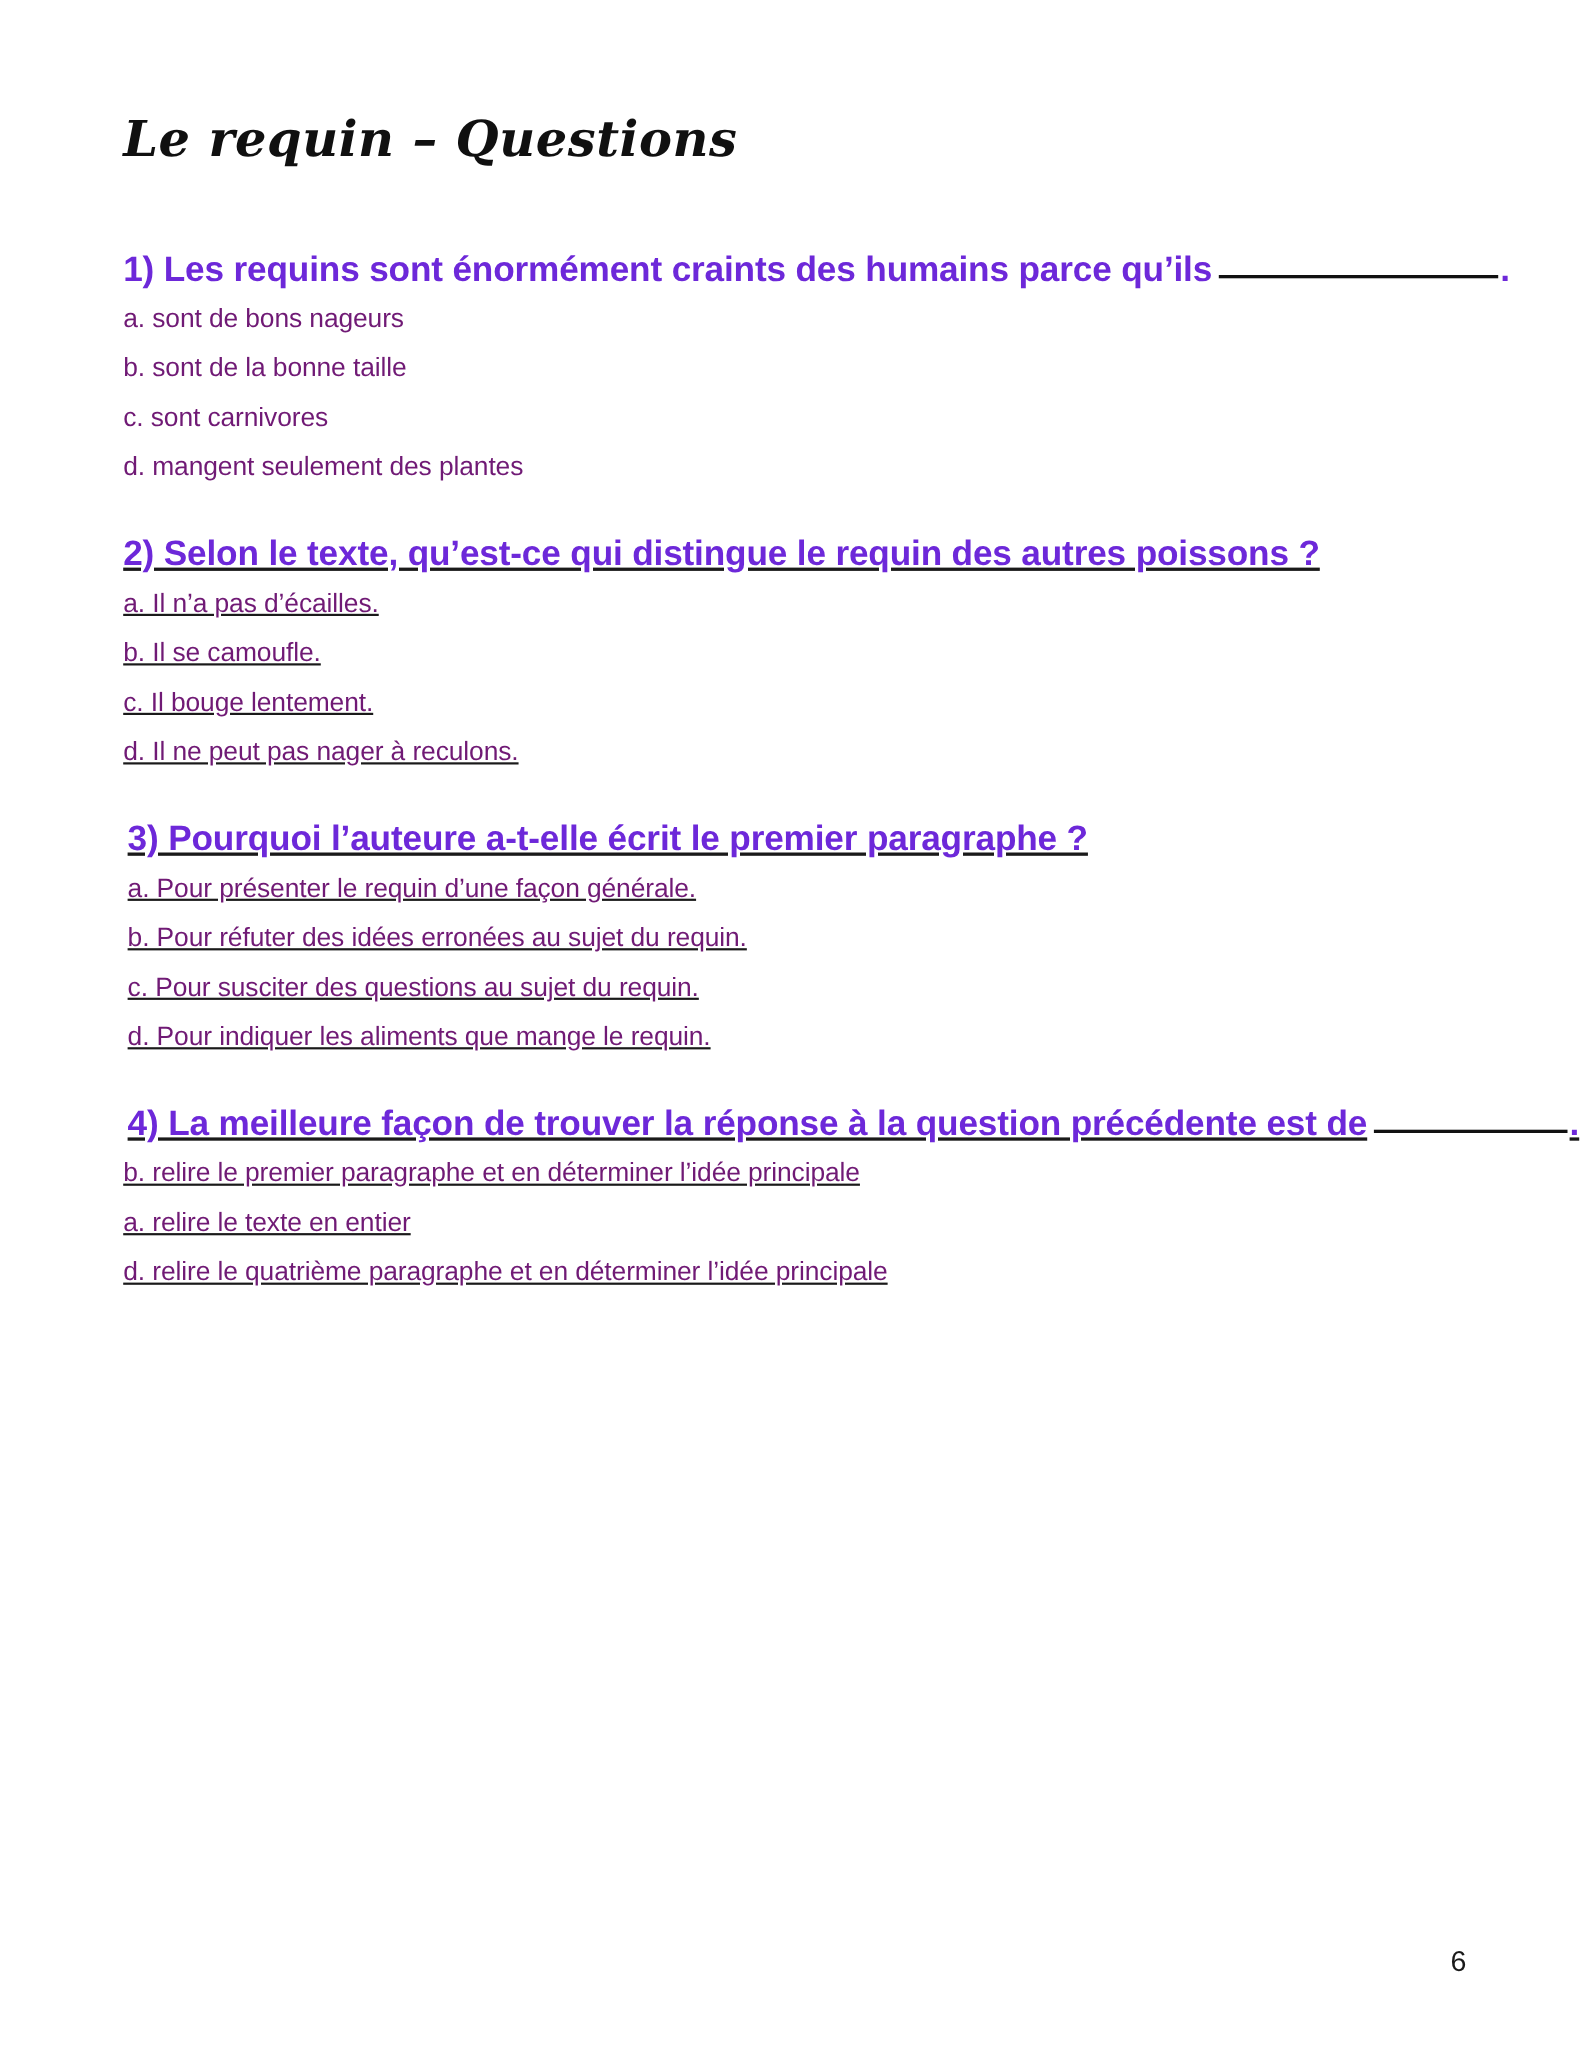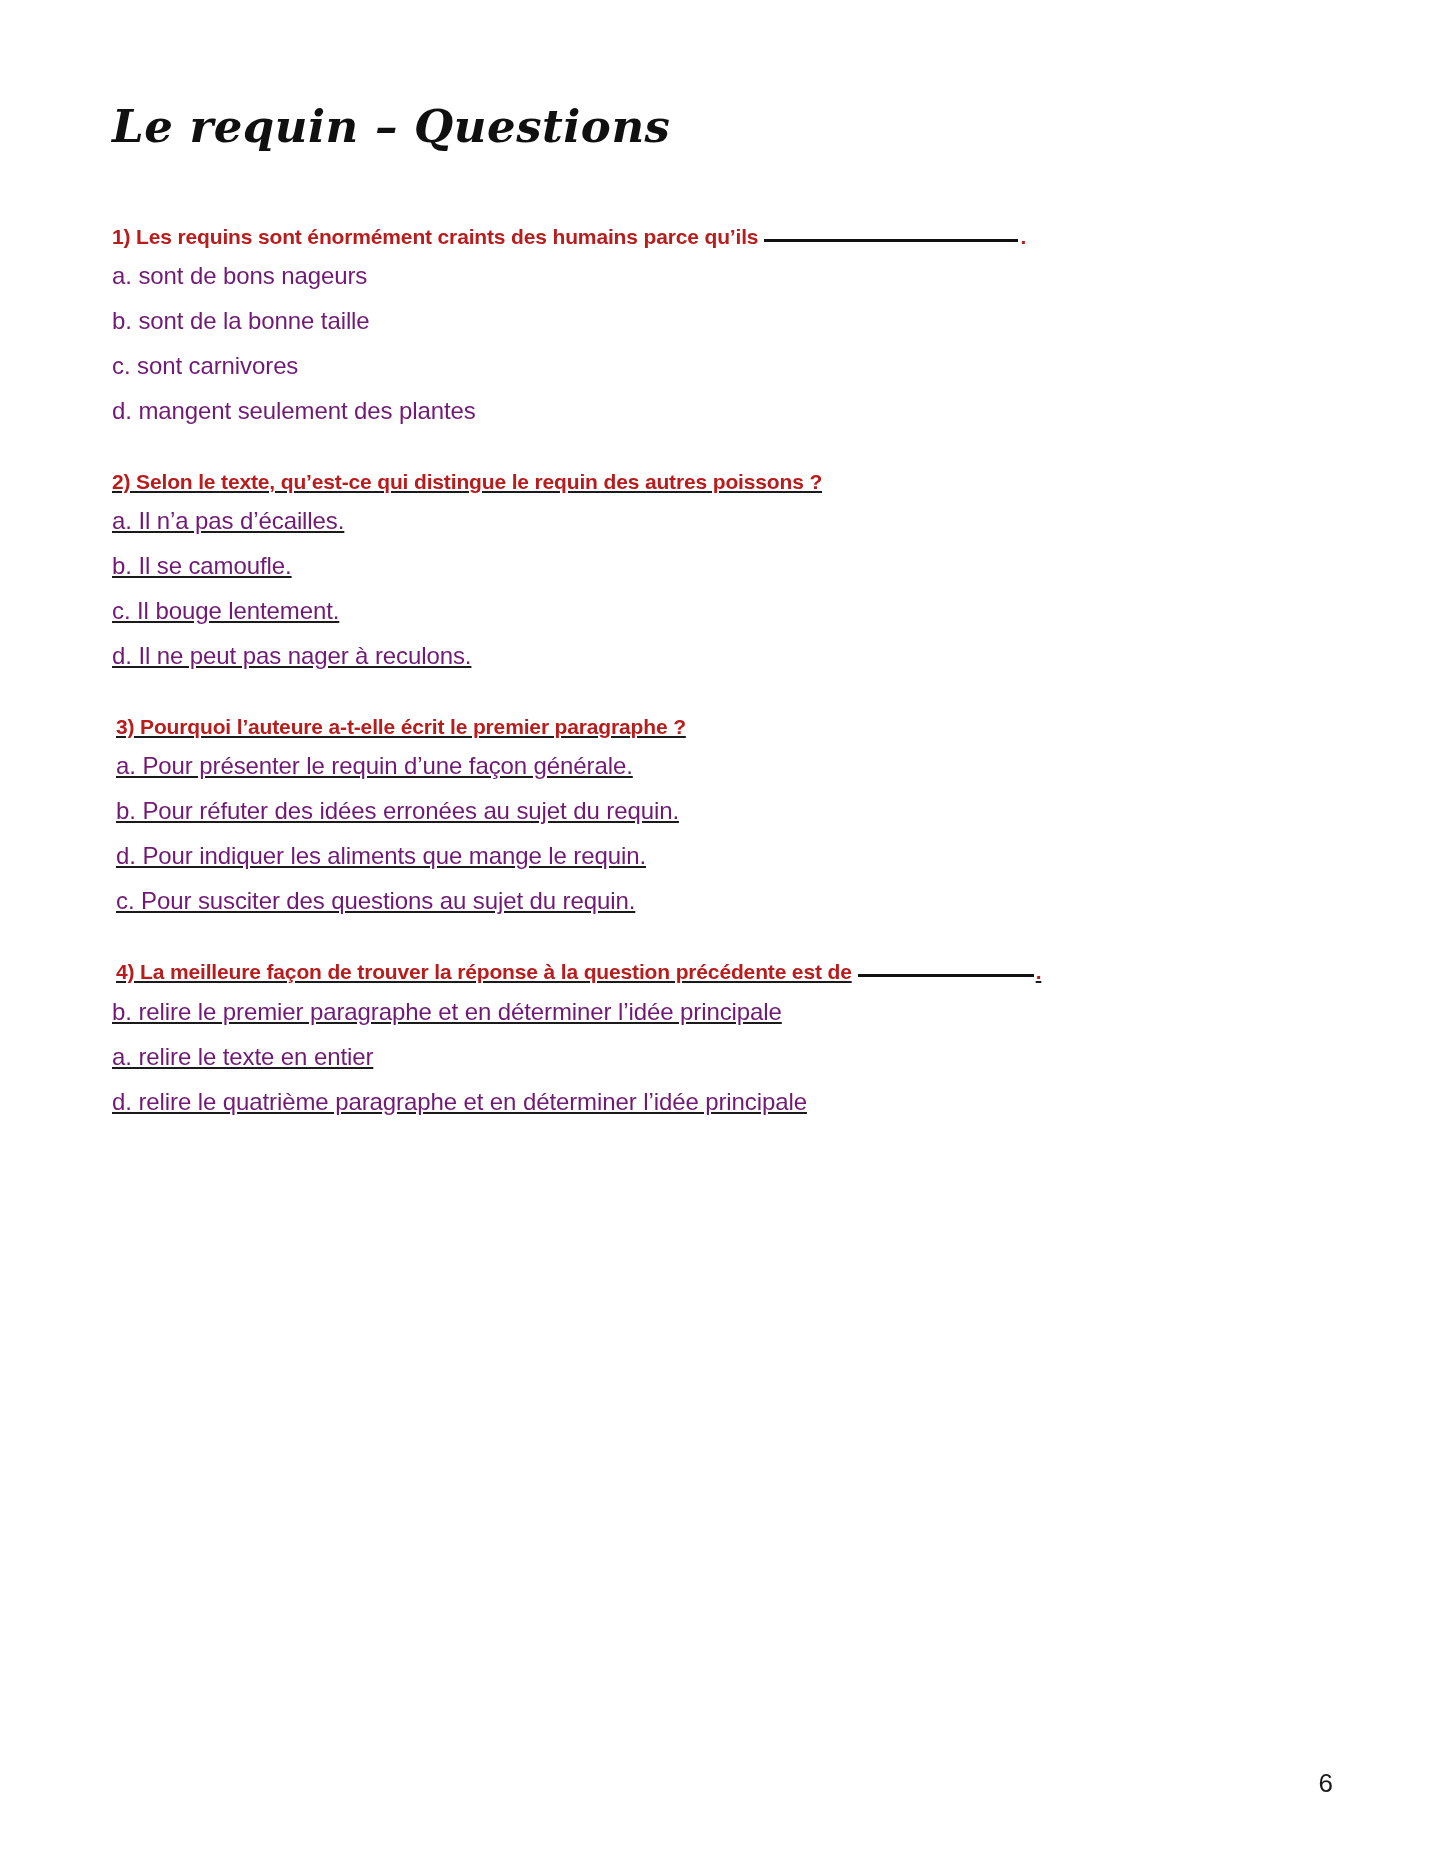--- a/index.html
+++ b/index.html
@@ -36,23 +36,23 @@
   }
   .qblock {
     margin-top: 0;
   }
   .qblock.first { margin-top: 72px; }
   .qblock.spaced { margin-top: 46px; text-decoration: underline; }
 
   .question {
     font-family: "Liberation Sans", sans-serif;
     font-weight: bold;
-    font-size: 21px;
+    font-size: 32px;
     letter-spacing: -0.15px;
-    color: #b91c1c;
+    color: #6d28d9;
     line-height: 1.25;
     white-space: nowrap;
   }
   .blankline {
     display: inline-block;
     border-bottom: 3px solid #111111;
     vertical-align: 2px;
     margin: 0 2px 0 6px;
   }
   .blank-long { width: 254px; }
@@ -115,22 +115,22 @@
     </div>
   </div>
 
   <div class="qblock spaced">
     <div class="question indent-2">
       <span>3) Pourquoi l’auteure a-t-elle écrit le premier paragraphe ?</span>
     </div>
     <div class="options">
       <div class="option indent-2">a. Pour présenter le requin d’une façon générale.</div>
       <div class="option indent-2">b. Pour réfuter des idées erronées au sujet du requin.</div>
+      <div class="option indent-2">c. Pour susciter des questions au sujet du requin.</div>
       <div class="option indent-2">d. Pour indiquer les aliments que mange le requin.</div>
-      <div class="option indent-2">c. Pour susciter des questions au sujet du requin.</div>
     </div>
   </div>
 
   <div class="qblock spaced">
     <div class="question indent-2">
       <span>4) La meilleure façon de trouver la réponse à la question précédente est de</span><span class="blankline blank-short"></span><span>.</span>
     </div>
     <div class="options">
       <div class="option indent-1">b. relire le premier paragraphe et en déterminer l’idée principale</div>
       <div class="option indent-1">a. relire le texte en entier</div>

